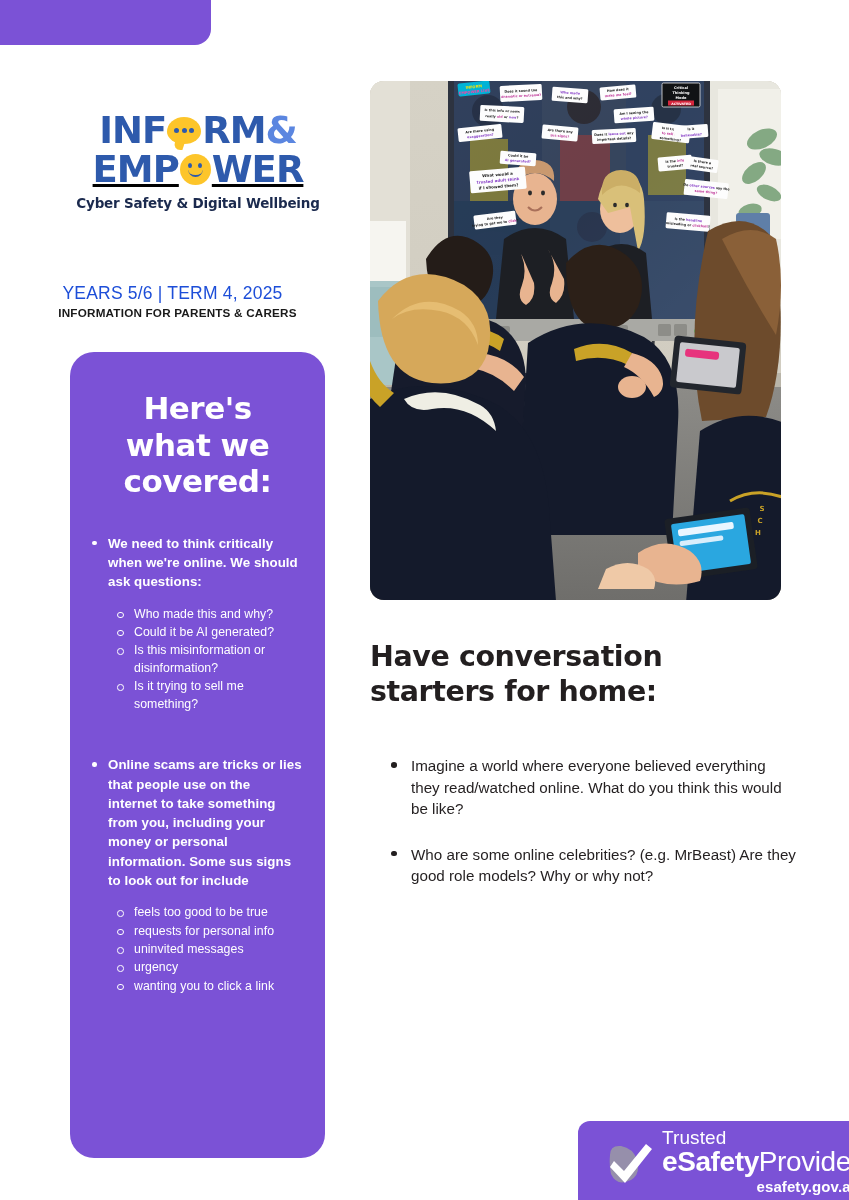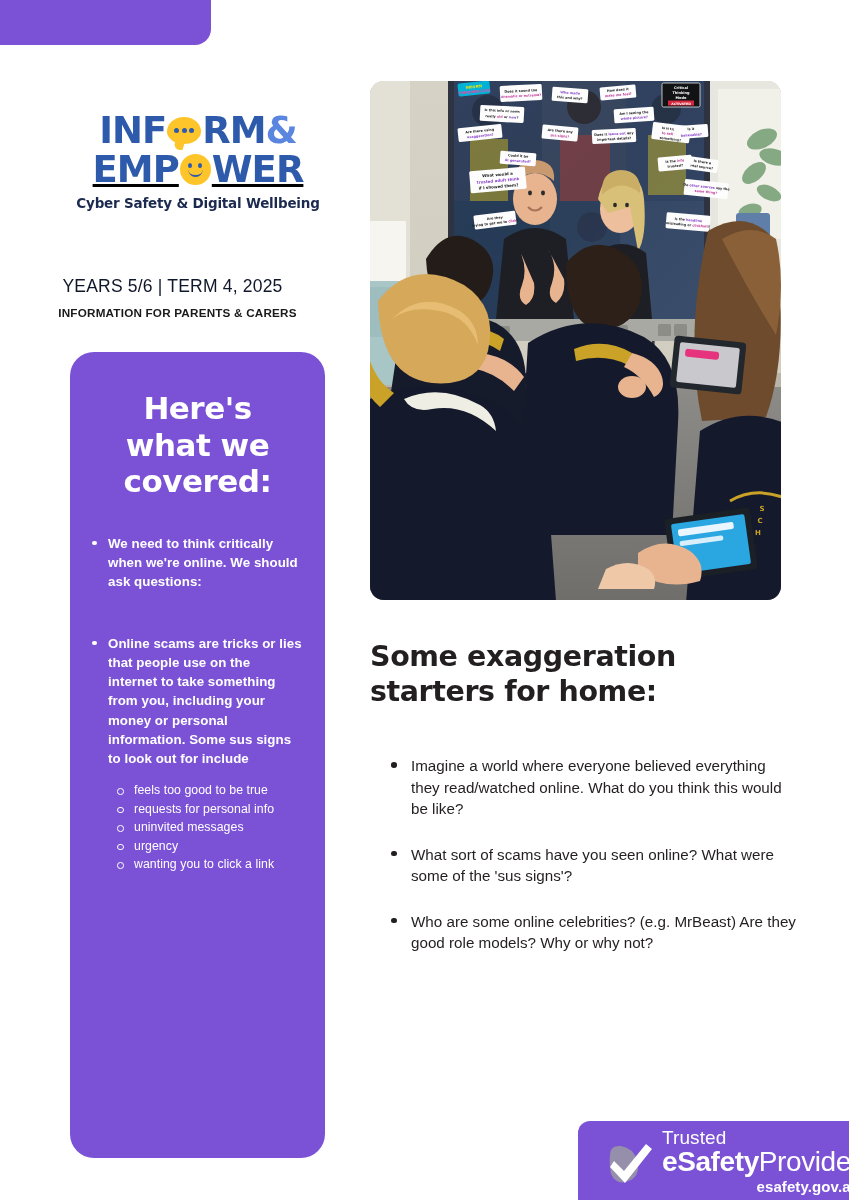--- a/index.html
+++ b/index.html
@@ -68,22 +68,22 @@
   .smiley .mouth{
     position:absolute; left:8px; top:14px; width:15px; height:9px;
     border-bottom:2.6px solid var(--logo-blue); border-radius:0 0 14px 14px;
   }
 
   .tagline{
     margin-top:7px; font-family:"DejaVu Sans", sans-serif;
     font-size:13.5px; font-weight:bold; color:#1b2a4e; letter-spacing:-0.2px;
   }
 
-  .years { position:absolute; left:0; top:276px; width:345px; text-align:center;
-           font-size:17.5px; color:#0f172a; letter-spacing:0.2px; font-family:"Liberation Sans", sans-serif;}
+  .years { position:absolute; left:0; top:283px; width:345px; text-align:center;
+           font-size:17.5px; color:#1d4ed8; letter-spacing:0.2px; font-family:"Liberation Sans", sans-serif;}
   .years-sub { position:absolute; left:0; top:306px; width:345px; text-align:center;
            font-size:11.7px; font-weight:bold; color:#1a1a1a; letter-spacing:0.2px;padding-left:10px;}
 
   
   .panel{
     position:absolute; left:70px; top:352px; width:255px; height:806px;
     background: var(--purple); border-radius:24px; color:#fff;
   }
   .panel-title{
     padding:38px 30px 0 30px; font-family:"DejaVu Sans", sans-serif;
@@ -186,20 +186,26 @@
 
     <div class="years">YEARS 5/6 | TERM 4, 2025</div>
     <div class="years-sub">INFORMATION FOR PARENTS &amp; CARERS</div>
 
     <div class="panel">
       <div class="panel-title">Here's what we covered:</div>
       <div class="panel-body">
         <ul class="lvl1">
           <li>
             <span>We need to think critically when we're online. We should ask questions:</span>
+            <ul class="lvl2">
+              <li>Who made this and why?</li>
+              <li>Could it be AI generated?</li>
+              <li>Is this misinformation or disinformation?</li>
+              <li>Is  it trying to sell me something?</li>
+            </ul>
           </li>
         </ul>
         <div class="group-gap"></div>
         <ul class="lvl1">
           <li>
             <span>Online scams are tricks or lies that people use on the internet to take something from you, including your money or personal information. Some sus signs to look out for include</span>
             <ul class="lvl2">
               <li>feels too good to be true</li>
               <li>requests for personal info</li>
               <li>uninvited messages</li>
@@ -473,25 +479,24 @@
         <rect x="302" y="258" width="72" height="52" rx="4" fill="#22262d" transform="rotate(6 338 284)"></rect>
         <rect x="308" y="264" width="60" height="40" rx="2" fill="#c9c9cd" transform="rotate(6 338 284)"></rect>
         <rect x="314" y="270" width="34" height="8" rx="3" fill="#e7337d" transform="rotate(6 338 284)"></rect>
       </g>
 
       <path d="M268 472 q26 -18 52 -2 q16 12 10 30 q-34 10 -62 -8z" fill="#e8b490"></path>
       <path d="M236 488 q22 -12 42 0 q10 8 6 20 h-56z" fill="#efc9a7"></path>
     </svg>
   </div>
 
-  <div class="conv-title">Some exaggeration starters for home:</div>
+  <div class="conv-title">Have conversation starters for home:</div>
 
   <ul class="conv-list">
     <li>Imagine a world where everyone believed everything they read/watched online. What do you think this would be like?</li>
-    <li>What sort of scams have you seen online? What were some of the 'sus signs'?</li>
     <li>Who are some online celebrities? (e.g. MrBeast) Are they good role models? Why or why not?</li>
   </ul>
 
   <div class="badge">
     <div class="tick">
       <svg viewBox="0 0 48 44" width="48" height="44">
         <path d="M4 16 q0 -10 11 -9 q12 2 16 14 q4 14 -6 20 q-14 7 -20 -6 q-2 -9 -1 -19z" fill="#9b9aa3" opacity="0.85"></path>
         <path d="M8 22 l10 10 l22 -27 l6 5 l-27 34 l-15 -16 z" fill="#ffffff"></path>
       </svg>
     </div>

